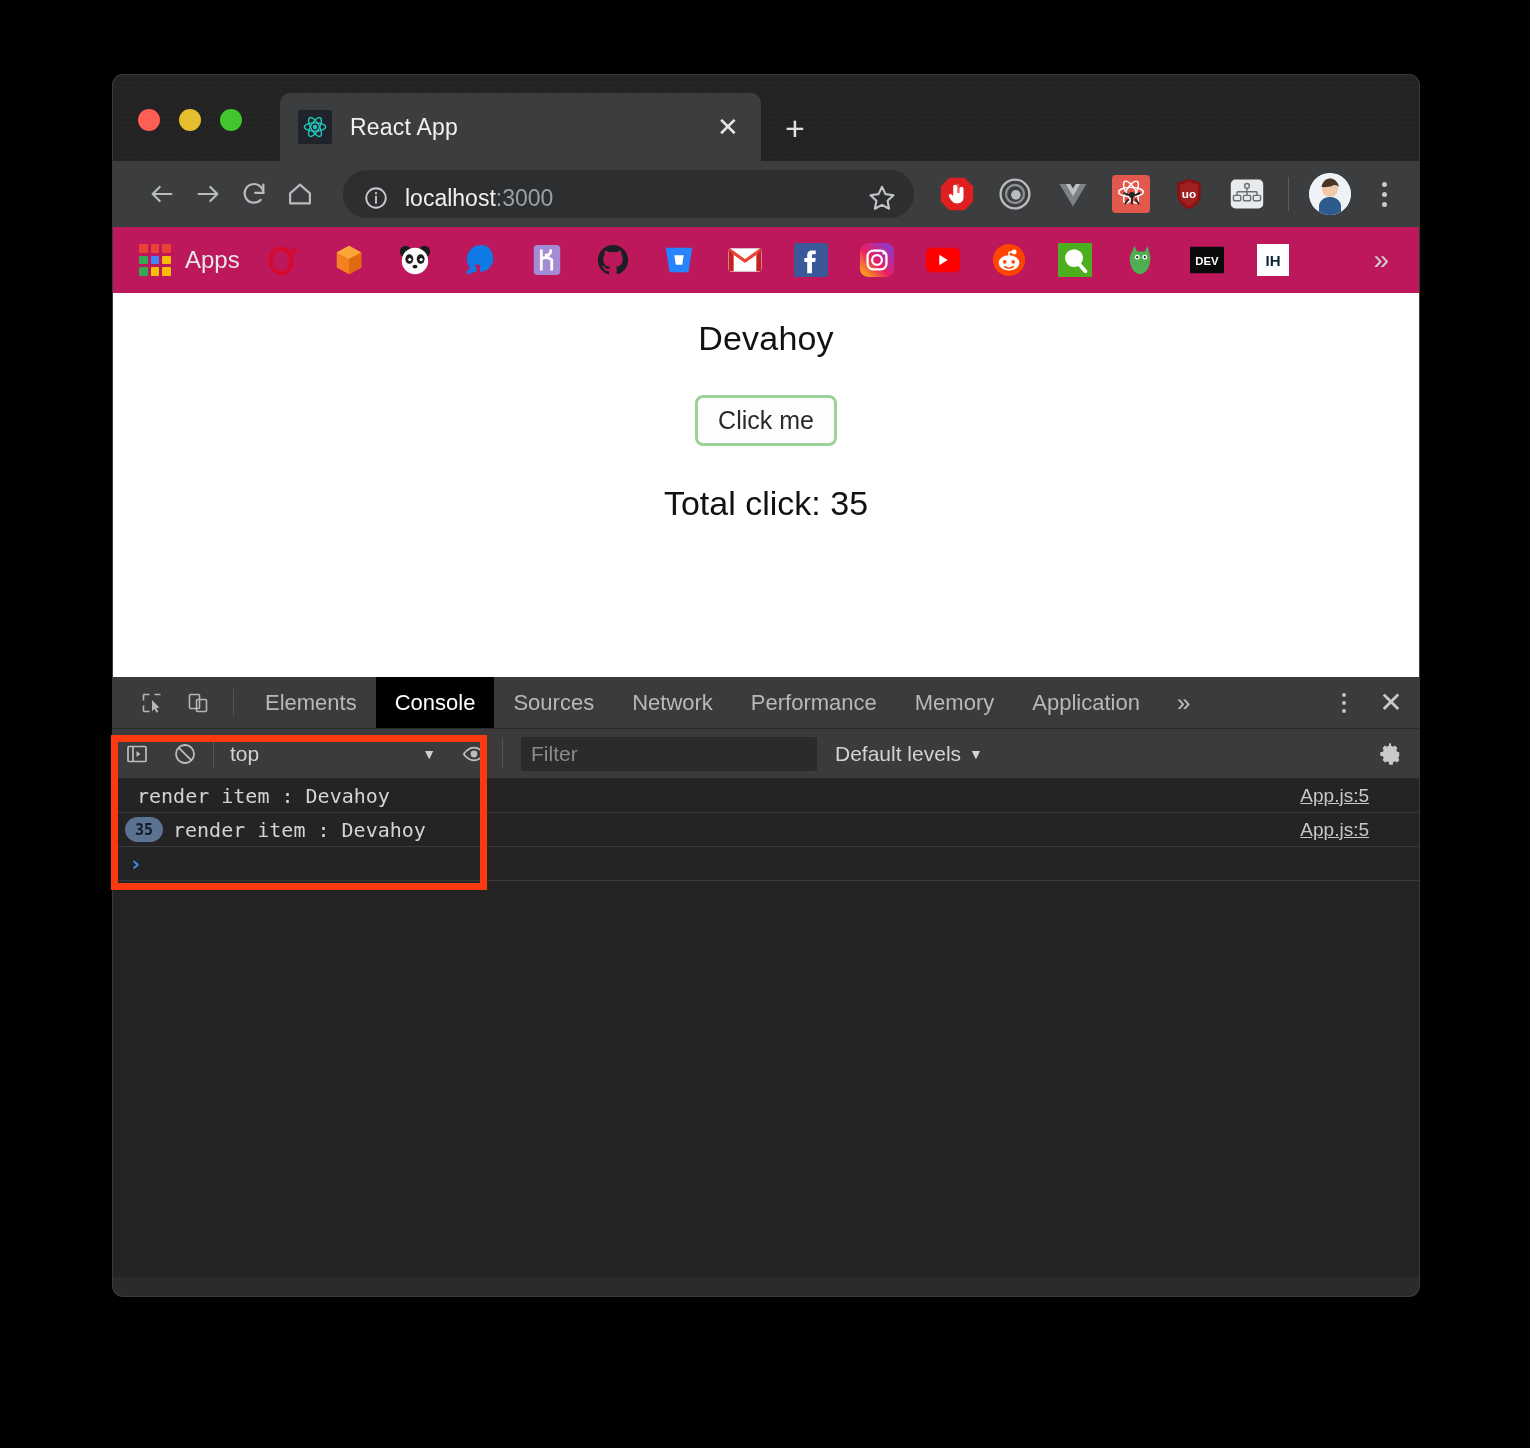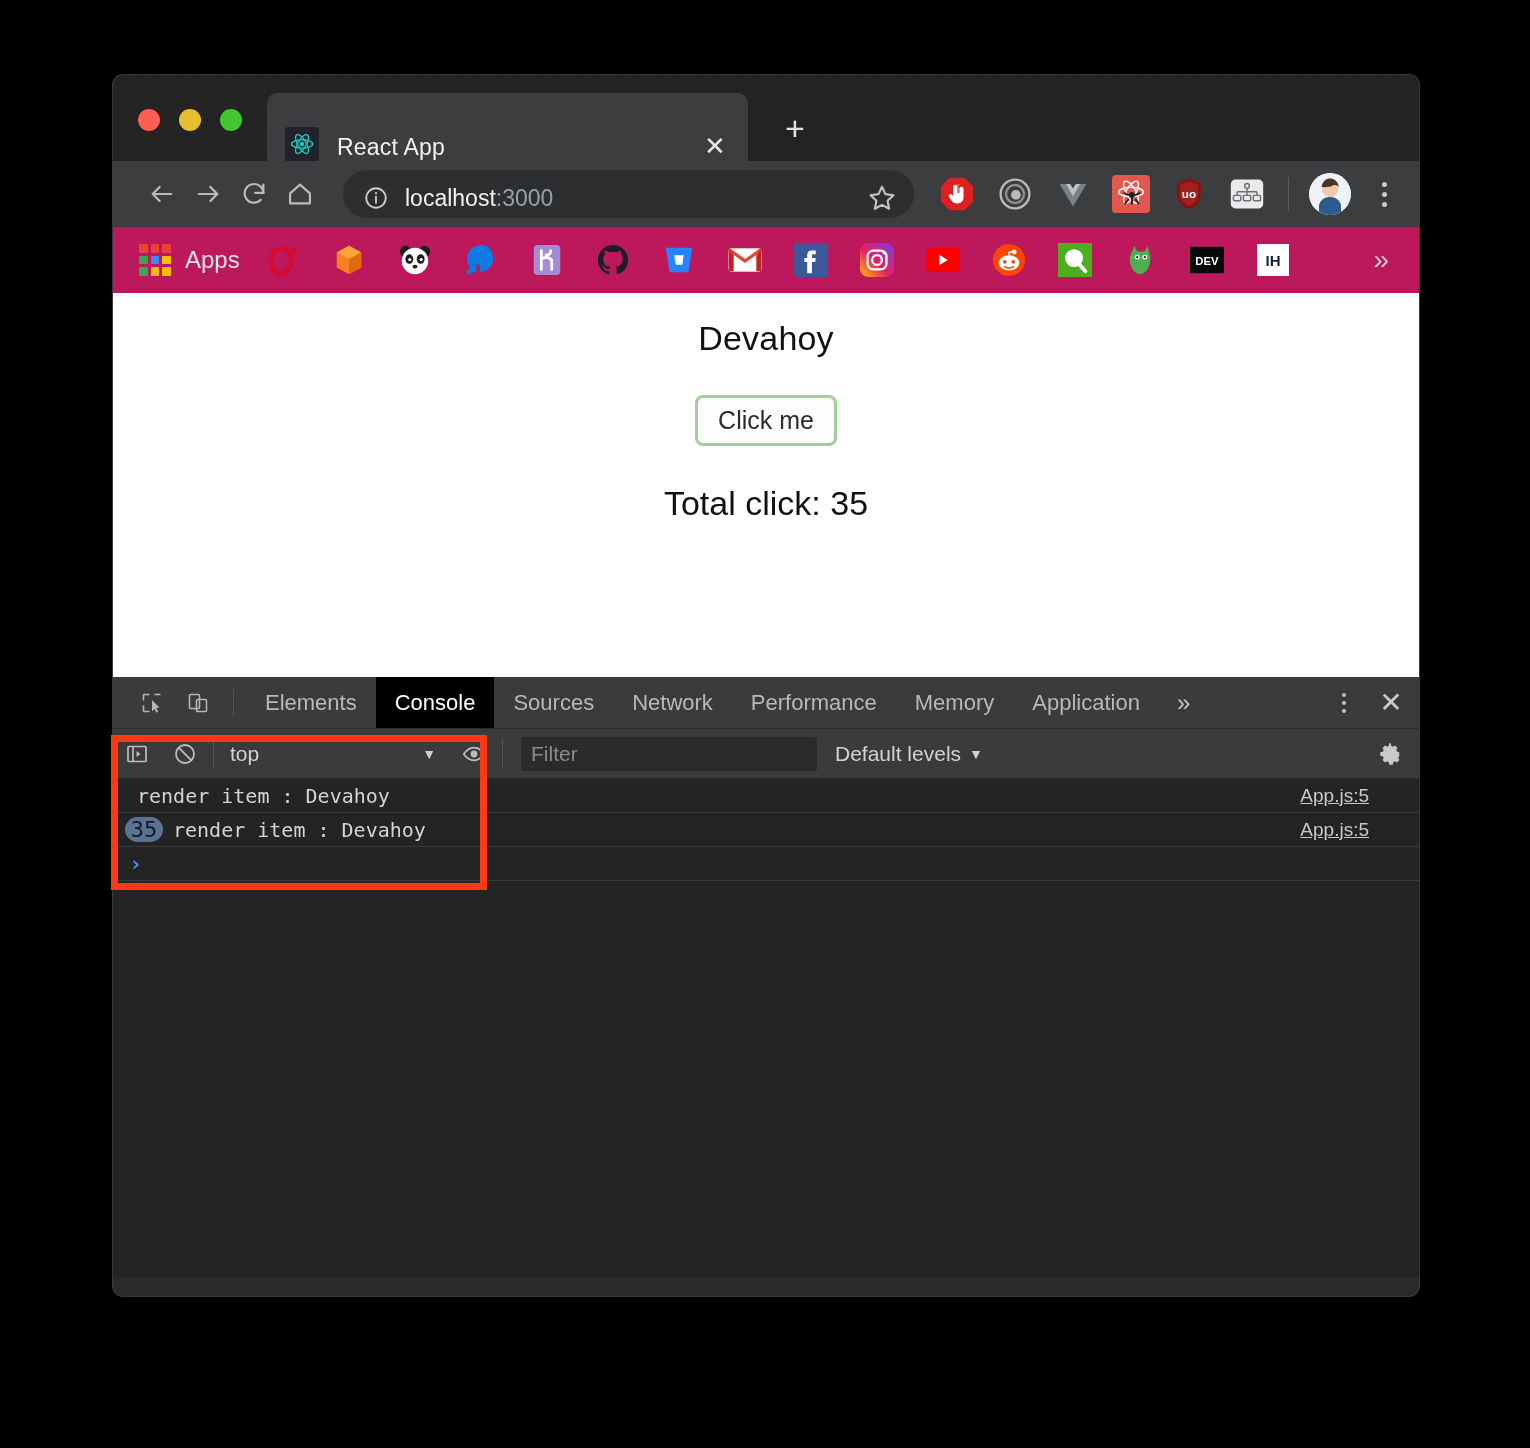--- a/index.html
+++ b/index.html
@@ -36,25 +36,25 @@
     left: 25px; top: 34px;
     display: flex; gap: 19px;
   }
   .tl { width: 22px; height: 22px; border-radius: 50%; }
   .tl-red { background: #ff5f52; }
   .tl-yellow { background: #e6be2e; }
   .tl-green { background: #43c52e; }
 
   #browser-tab {
     position: absolute;
-    left: 154px; top: 18px;
+    left: 167px; top: 18px;
     width: 481px; height: 68px;
     background: #3b3d3f;
     border-radius: 10px 10px 0 0;
-    display: flex; align-items: flex-end;
+    display: flex; align-items: center;
     padding: 0 18px;
   }
   #tab-favicon { width: 34px; height: 34px; flex: 0 0 34px; margin-right: 18px; }
   #tab-title {
     flex: 1;
     color: #f1f1f1;
     font-size: 23px;
     letter-spacing: 0.2px;
     white-space: nowrap; overflow: hidden;
   }
@@ -255,21 +255,21 @@
     color:#c8c8c8; text-decoration: underline;
     font-family: Liberation Sans, sans-serif;
     font-size: 19px;
   }
   .count-badge {
     display:inline-flex; align-items:center; justify-content:center;
     min-width: 38px; height: 25px;
     background: #5b7291;
     color: #0f1b2b;
     border-radius: 13px;
-    font-size: 22px; font-weight: normal;
+    font-size: 15px; font-weight: bold;
     margin-right: 10px; margin-left: -12px;
     font-family: "DejaVu Sans Mono", monospace;
   }
   #console-prompt-row {
     height: 34px;
     border-bottom: 1px solid #3a3a3a;
     display:flex; align-items:center;
     padding-left: 16px;
   }
   #prompt-caret { color:#3b8eea; font-size:22px; font-family:"DejaVu Sans Mono", monospace; font-weight:bold;}

